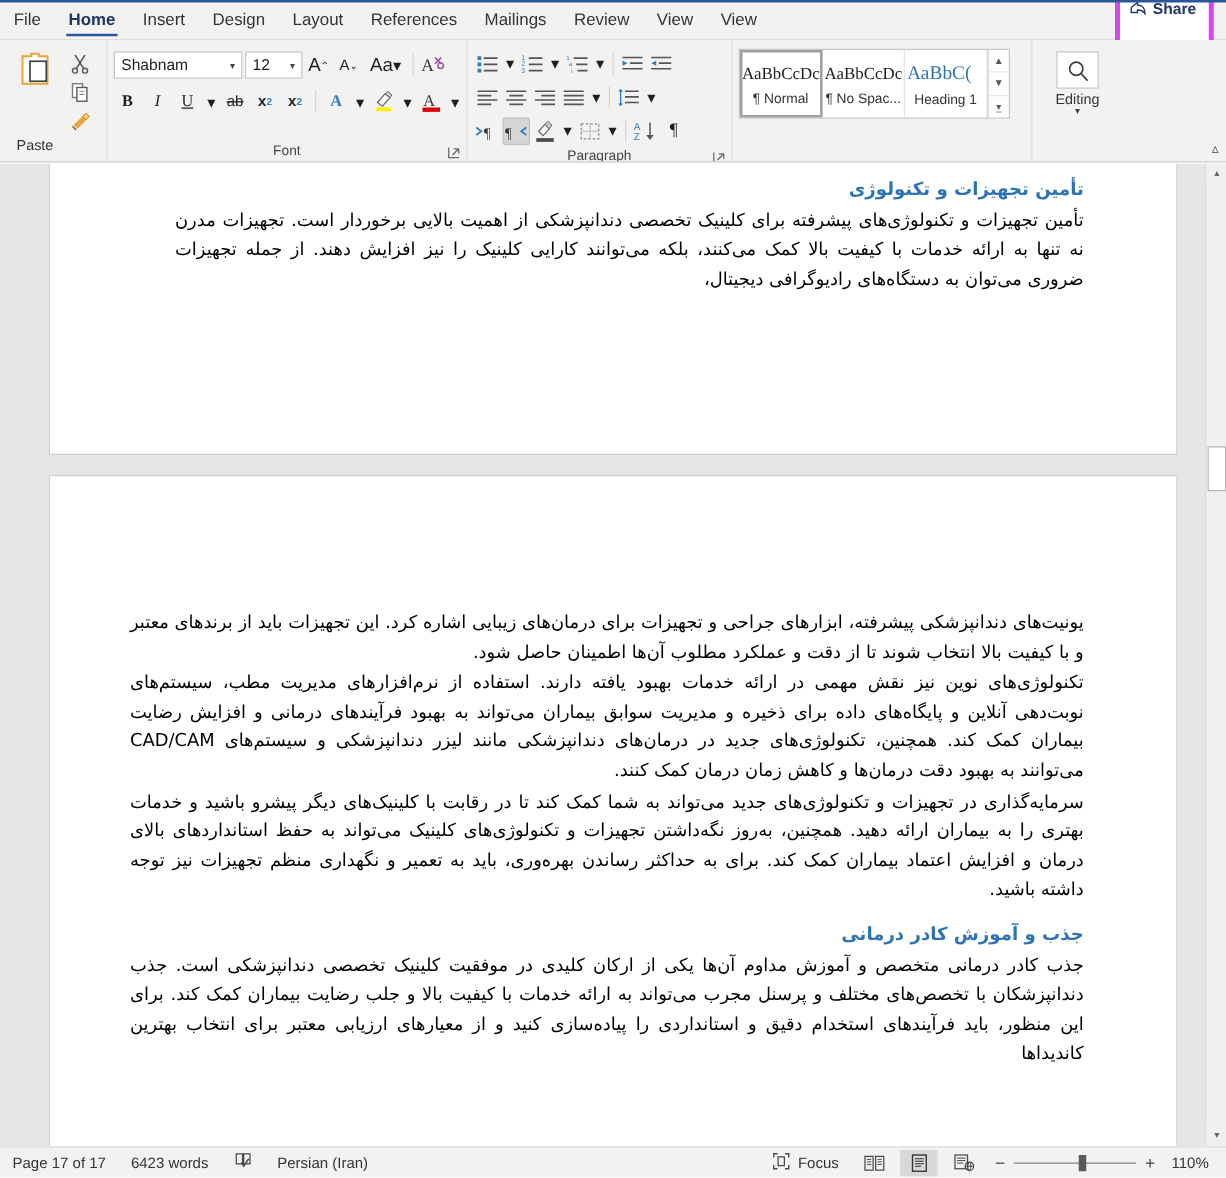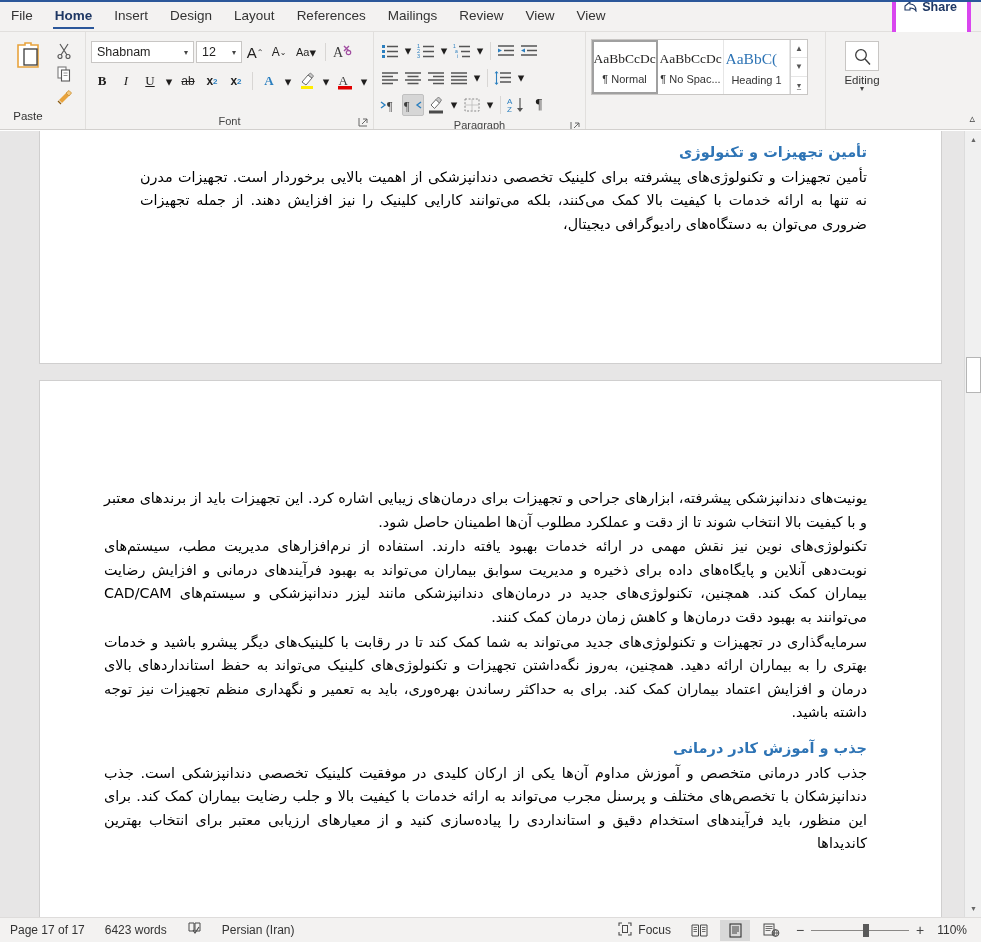--- a/index.html
+++ b/index.html
@@ -315,21 +315,21 @@
           <span class="nm">Shabnam</span>
           <span class="cv">▾</span>
         </div>
         <div class="combo fsize">
           <span class="nm">12</span>
           <span class="cv">▾</span>
         </div>
         <div class="btn" style="font-size:15px;">A<sup style="font-size:8px;">⌃</sup></div>
         <div class="btn" style="font-size:12px;">A<sup style="font-size:8px;">⌄</sup></div>
         <div class="btn wide">
-          <span style="font-size:11px;">Aa</span>
+          <span style="font-size:15px;">Aa</span>
           <span class="cv">▾</span>
         </div>
         <div class="sep"></div>
         <div class="btn">
           <svg width="19" height="18" viewBox="0 0 19 18">
               <text x="0" y="14" font-size="14" font-family="Liberation Serif, serif" fill="#3c3c3c">A</text>
               <path d="M11 3 l5 5 M16 3 l-5 5" stroke="#a14ea1" stroke-width="1.4"></path>
               <circle cx="15.5" cy="9.5" r="2.2" fill="none" stroke="#a14ea1" stroke-width="1.2"></circle>
             </svg>
         </div>

